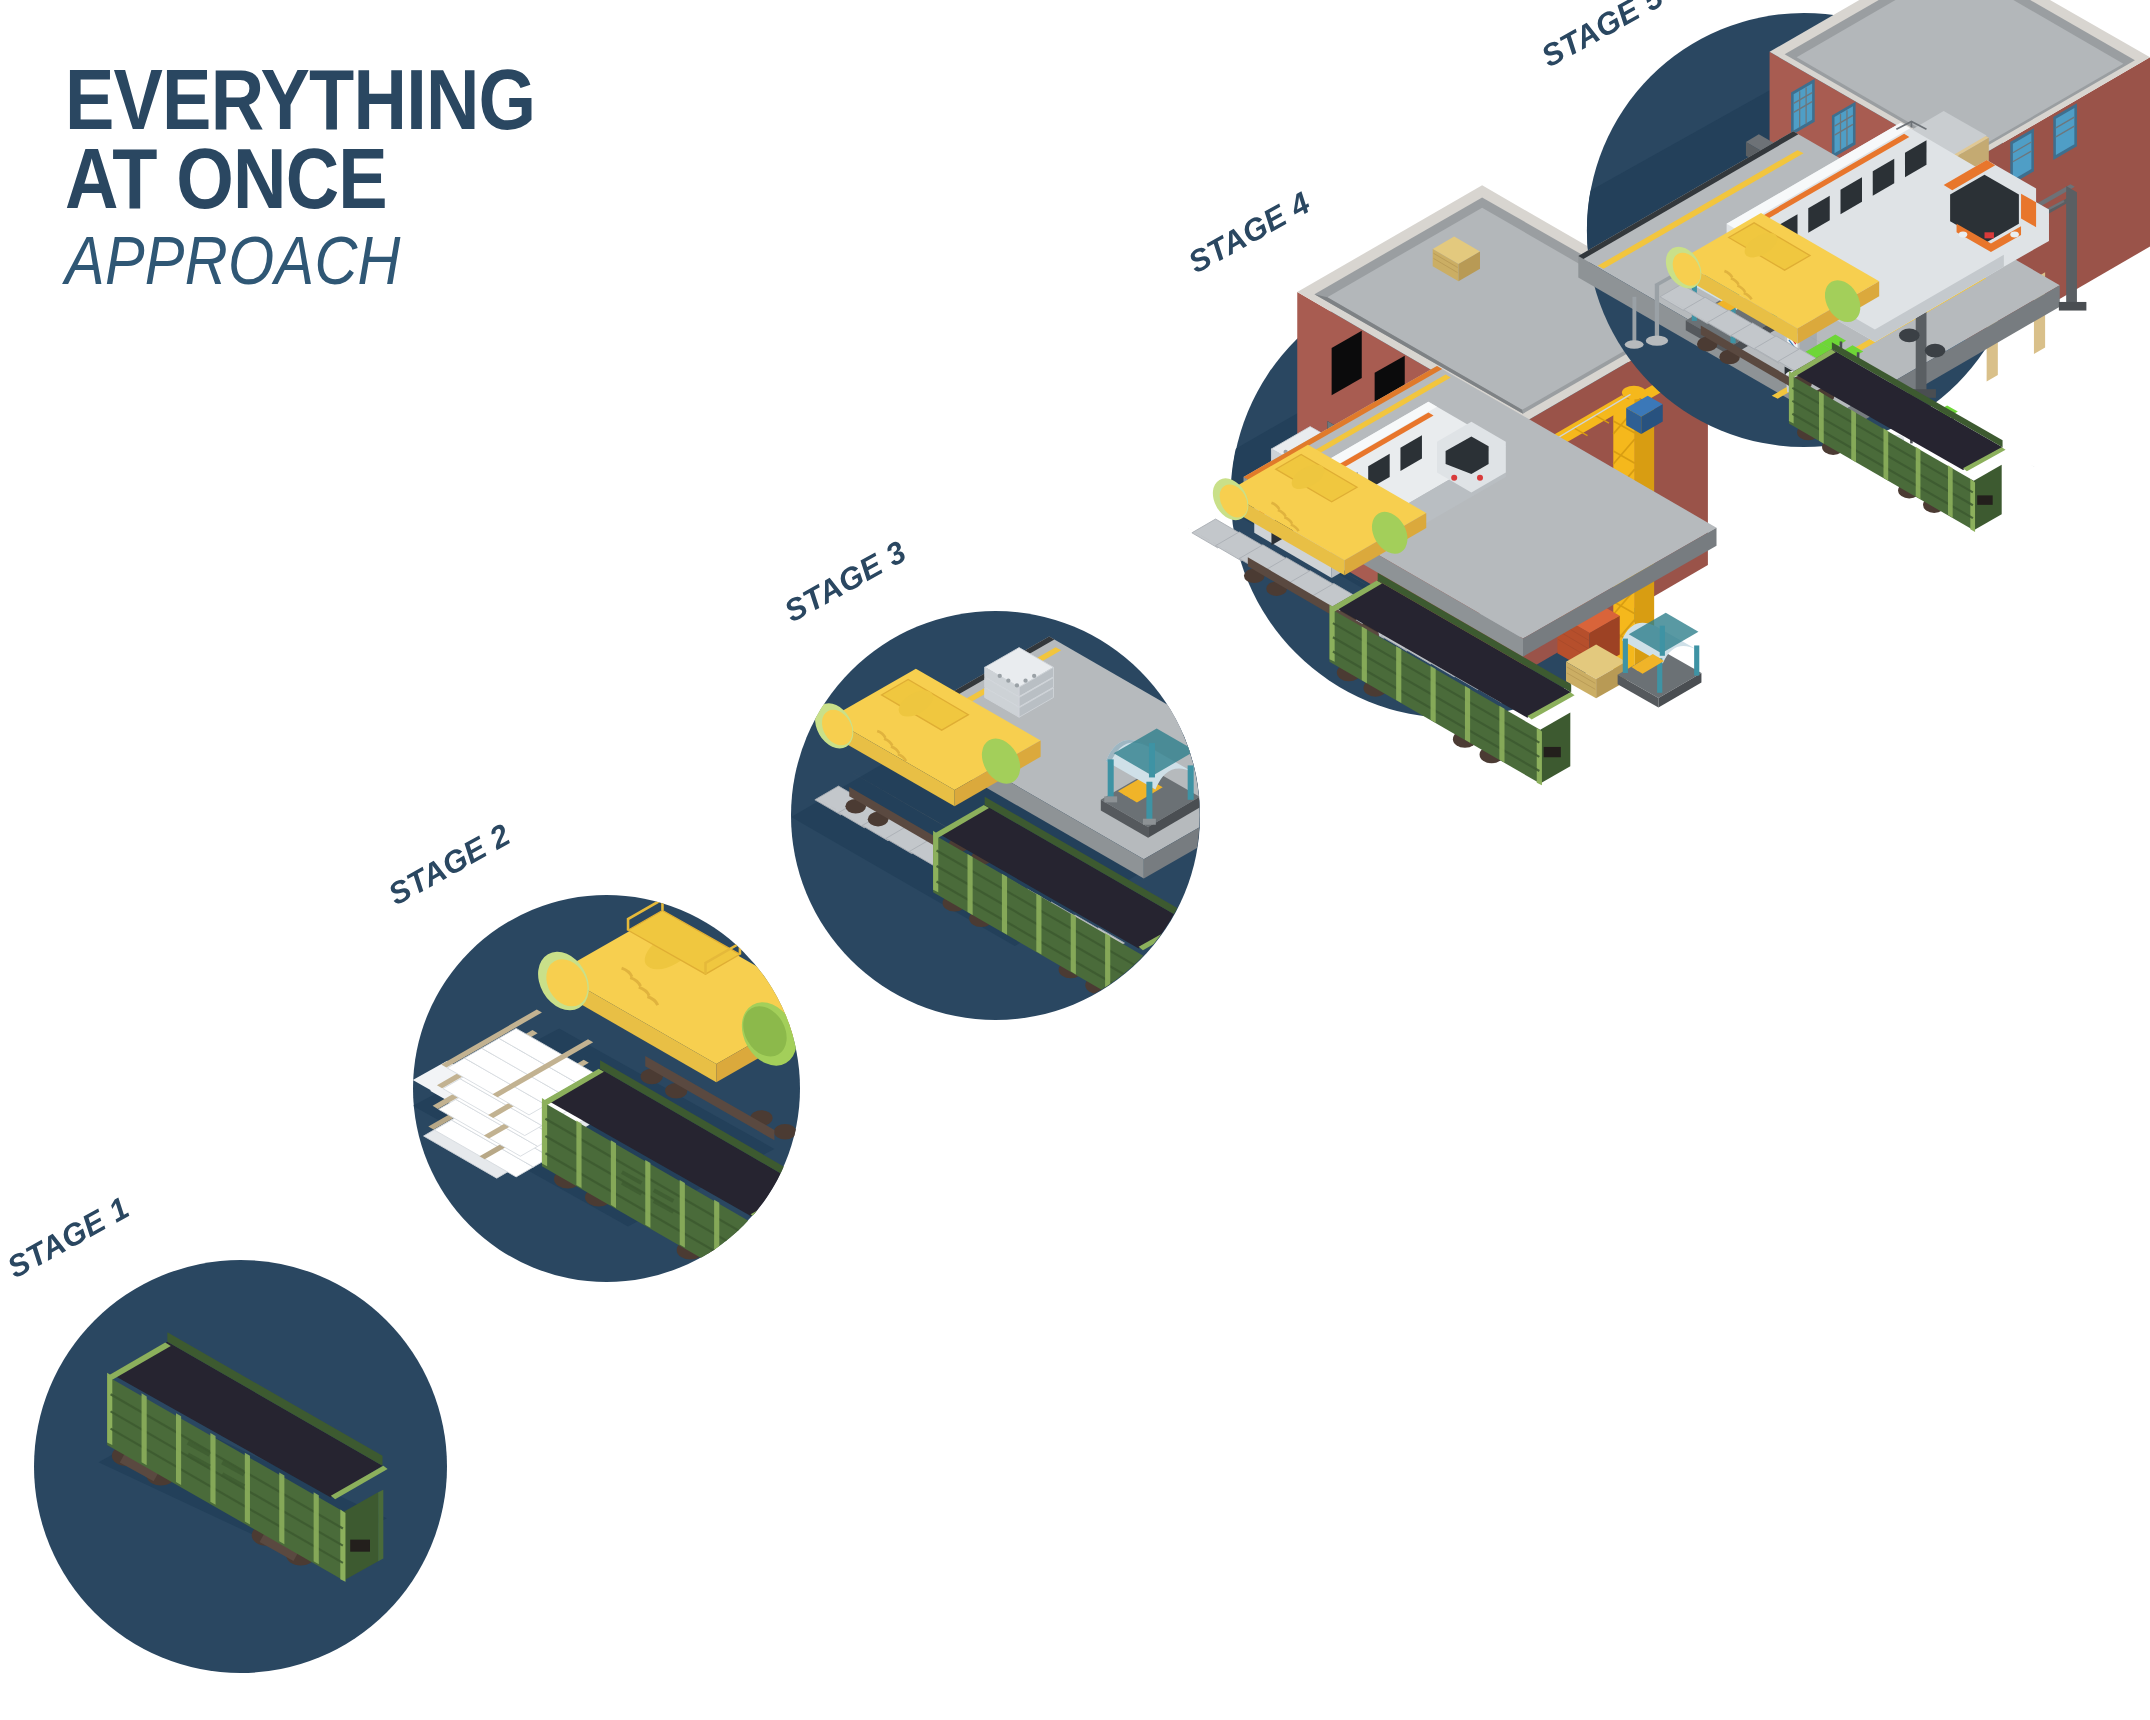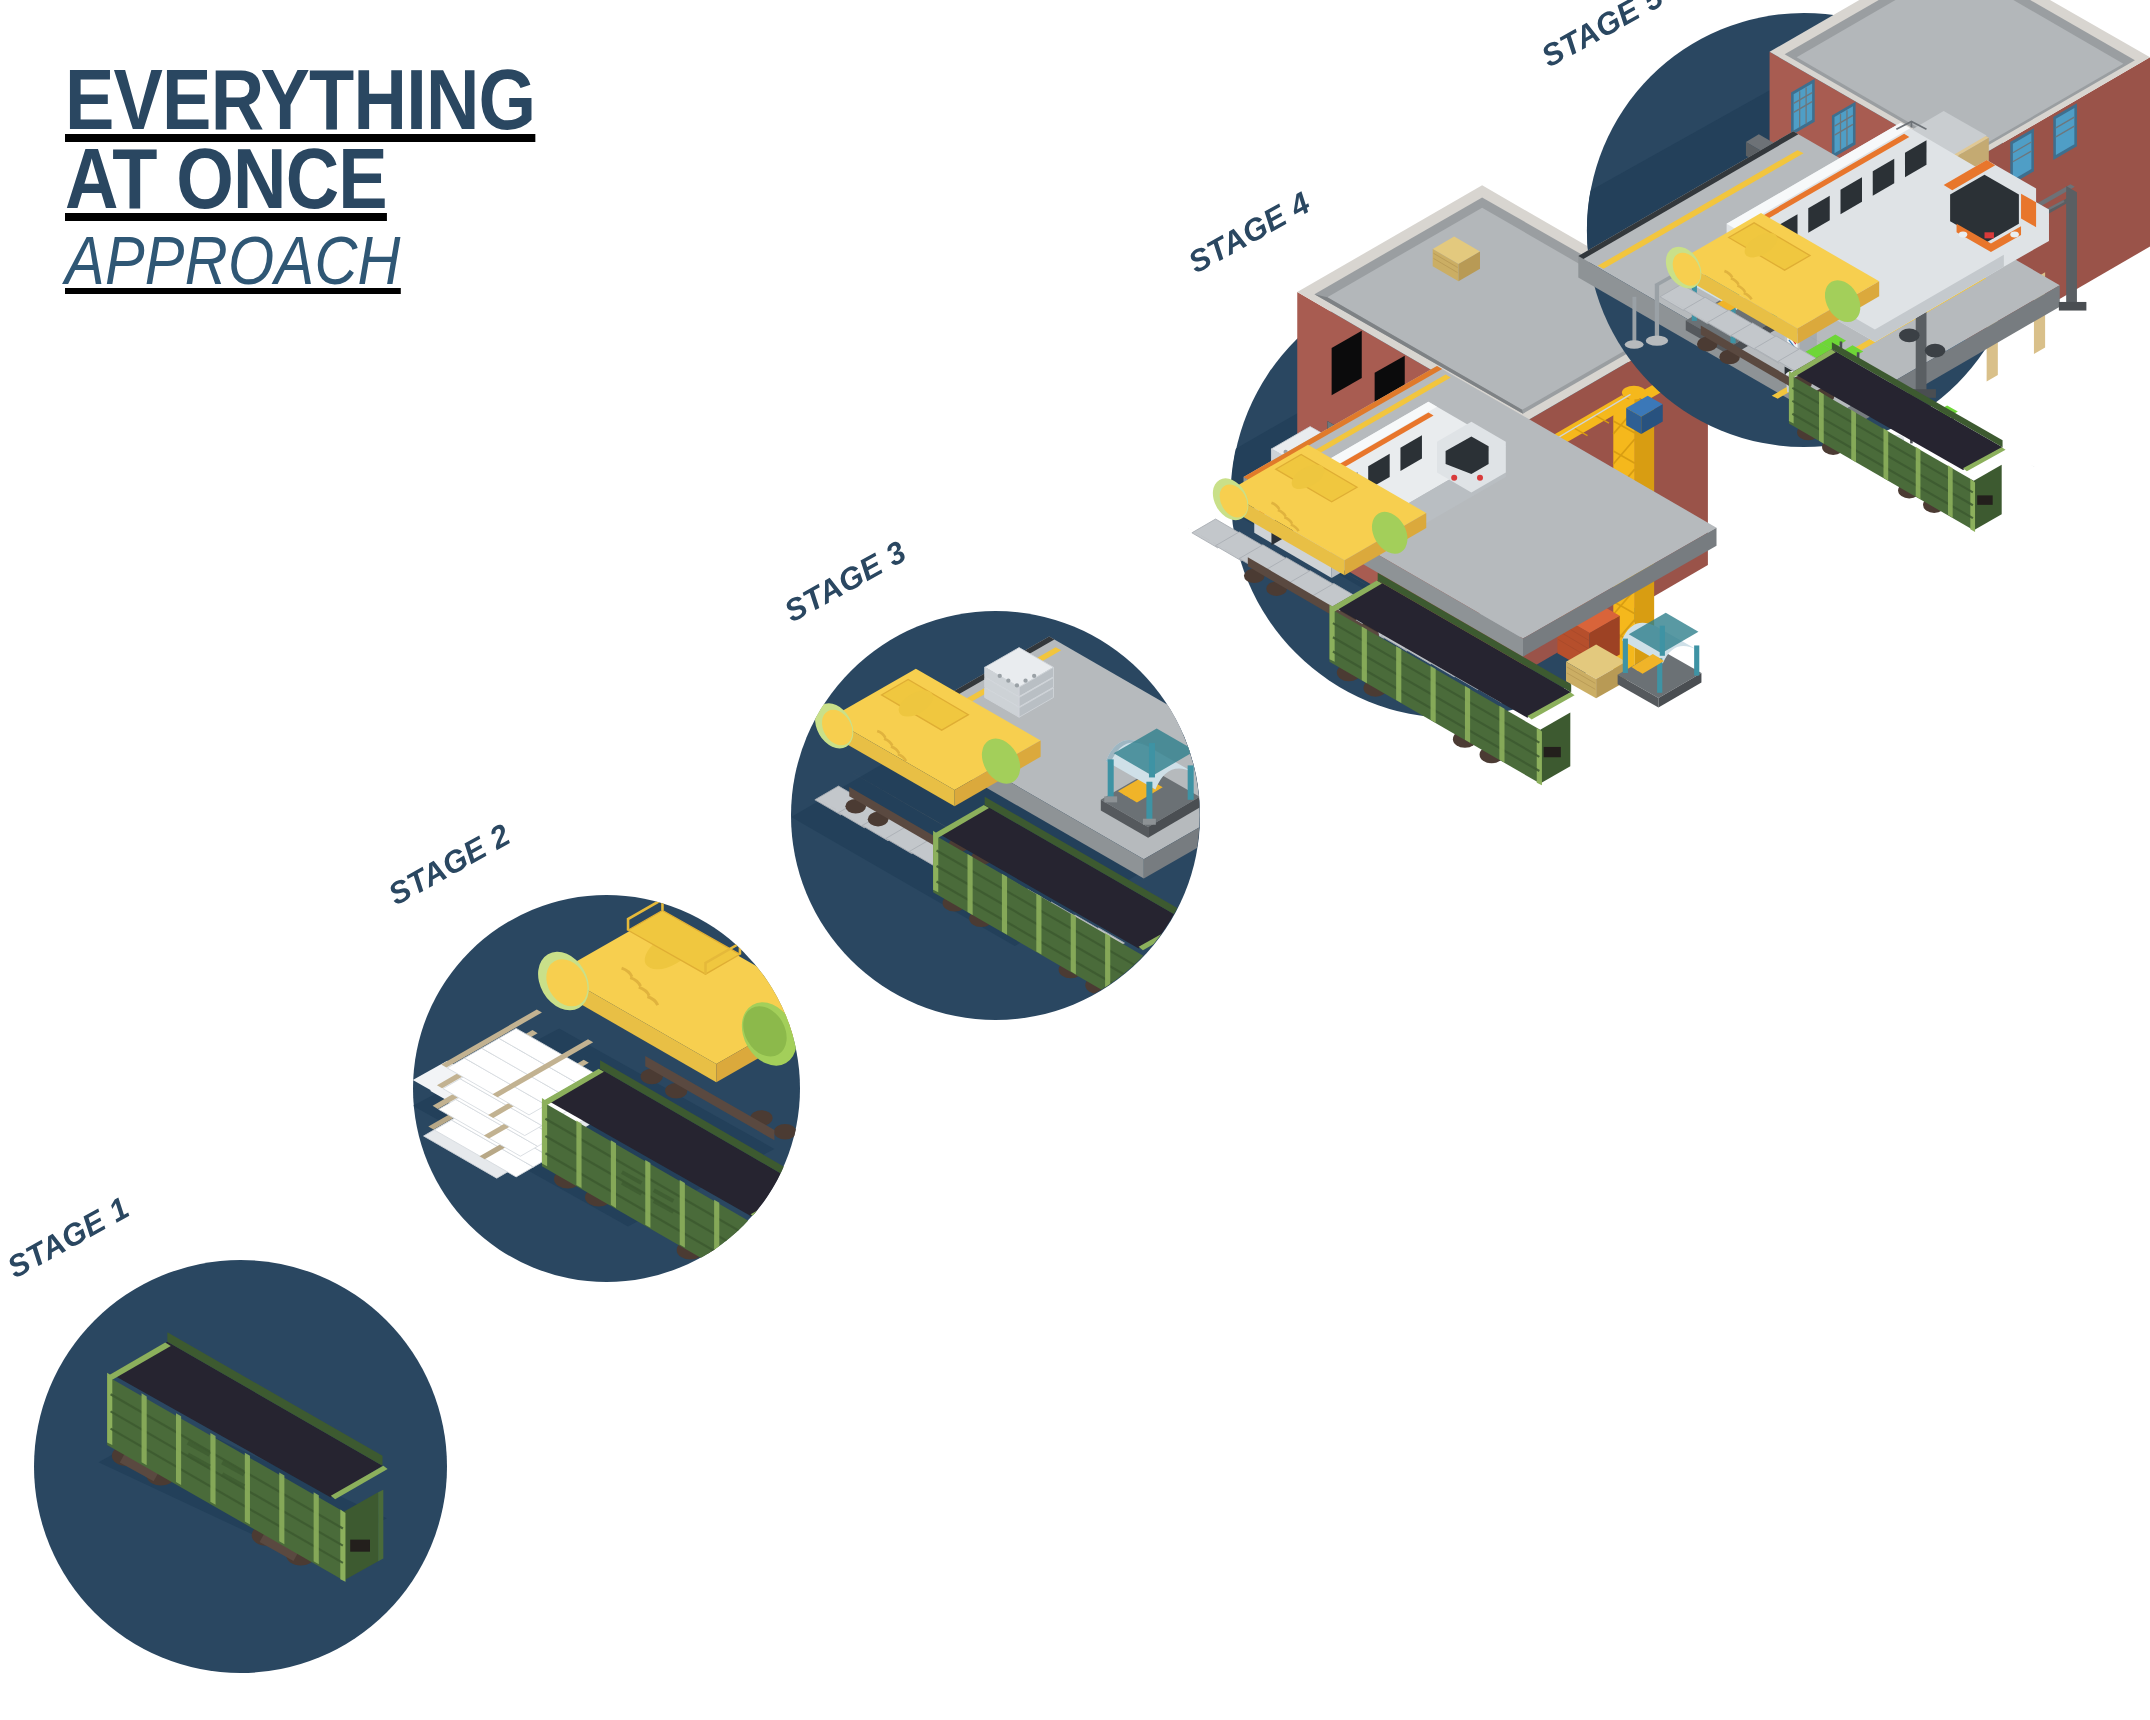--- a/index.html
+++ b/index.html
@@ -1,21 +1,21 @@
 <!DOCTYPE html>
 <html style="font-size:6.9px"><head>
 <meta charset="utf-8">
 <title>Everything At Once Approach</title>
 <style>
   html,body{margin:0;padding:0;background:#ffffff;}
   body{width:2151px;height:1721px;position:relative;overflow:hidden;
        font-family:"Liberation Sans","DejaVu Sans",sans-serif;}
 
   
-  #title-block{position:absolute;left:65px;top:60px;width:860px;text-decoration:underline;}
+  #title-block{position:absolute;left:65px;top:60px;width:860px;}
   #title-line1,#title-line2{
     color:#2a4761;font-weight:700;font-size:86px;line-height:0.92;
     letter-spacing:-0.9px;transform:scaleX(0.86);transform-origin:left center;
     white-space:nowrap;}
   #title-line3{
     color:#2f5775;font-weight:400;font-style:italic;font-size:69px;
     line-height:1.0;letter-spacing:0.4px;transform:scaleX(0.86);
     transform-origin:left center;white-space:nowrap;margin-top:7.7px;}
 
   

